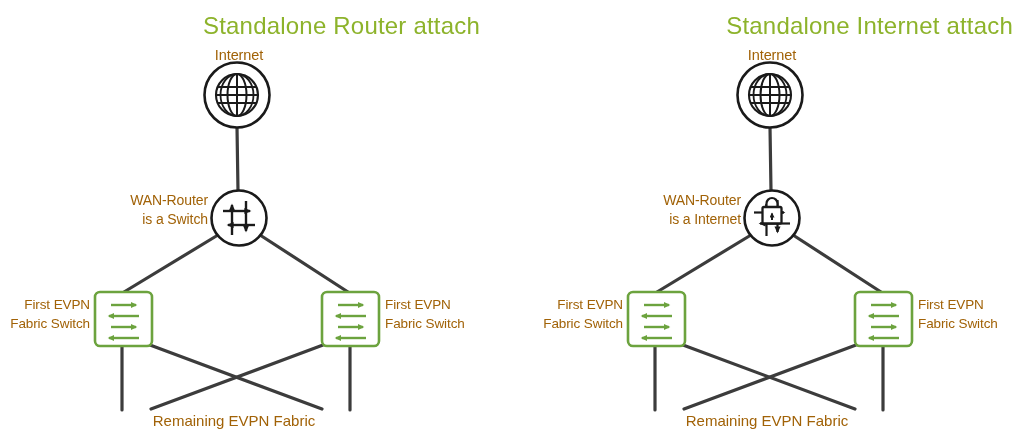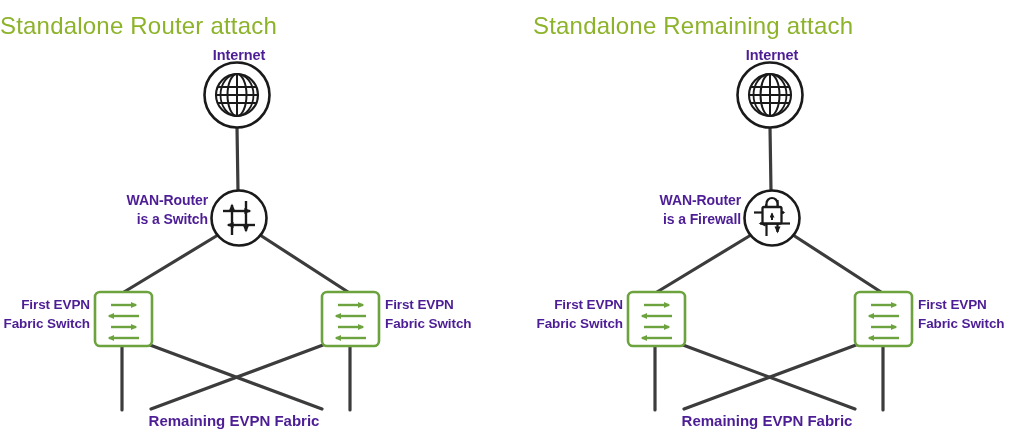--- a/index.html
+++ b/index.html
@@ -4,25 +4,25 @@
 <style>
   html,body{margin:0;padding:0;background:#ffffff;}
   body{font-family:"Liberation Sans", sans-serif;}
   .canvas{position:relative;width:1013px;height:446px;background:#ffffff;overflow:hidden;}
   .diagram{position:absolute;top:0;width:480px;height:446px;}
   .diagram.left{left:0;}
   .diagram.right{left:533px;}
   .diagram svg{position:absolute;left:0;top:0;}
   .title{
     position:absolute;left:0;top:12px;width:480px;
-    text-align:left;font-size:24px;font-weight:400;
+    text-align:right;font-size:24px;font-weight:400;
     color:#8DB32B;letter-spacing:.2px;white-space:nowrap;
   }
   .lbl{
-    position:absolute;color:#4c1d95;font-weight:bold;
+    position:absolute;color:#a16207;font-weight:normal;
     font-size:13.5px;line-height:19px;letter-spacing:-.1px;white-space:nowrap;
   }
   .lbl-internet{left:139px;top:46px;width:200px;text-align:center;font-size:14.5px;}
   .lbl-wan{top:191px;right:272px;text-align:right;font-size:14px;margin-left:44px;}
   .lbl-sw-left{top:295px;right:390px;text-align:right;}
   .lbl-sw-right{top:295px;left:385px;text-align:left;}
   .lbl-bottom{left:84px;top:411px;width:300px;text-align:center;font-size:15px;letter-spacing:0;}
 </style>
 </head>
 <body>
@@ -173,25 +173,25 @@
         <rect x="322" y="292" width="57" height="54" rx="5" fill="#ffffff" stroke="#6CA33E" stroke-width="2.6"></rect>
         <g stroke="#6CA33E" stroke-width="2.4">
           <line x1="338" y1="305" x2="363" y2="305" marker-end="url(#ah-g-1)"></line>
           <line x1="366" y1="316" x2="336" y2="316" marker-end="url(#ah-g-1)"></line>
           <line x1="338" y1="327" x2="363" y2="327" marker-end="url(#ah-g-1)"></line>
           <line x1="366" y1="338" x2="336" y2="338" marker-end="url(#ah-g-1)"></line>
         </g>
       </g>
     </svg>
 
-    <div class="title">Standalone Remaining attach</div>
+    <div class="title">Standalone Internet attach</div>
     <div class="lbl lbl-internet">Internet</div>
     <div class="lbl lbl-wan">
       <div>WAN-Router</div>
-      <div>is a Firewall</div>
+      <div>is a Internet</div>
     </div>
     <div class="lbl lbl-sw-left">
       <div>First EVPN</div>
       <div>Fabric Switch</div>
     </div>
     <div class="lbl lbl-sw-right">
       <div>First EVPN</div>
       <div>Fabric Switch</div>
     </div>
     <div class="lbl lbl-bottom">Remaining EVPN Fabric</div>

